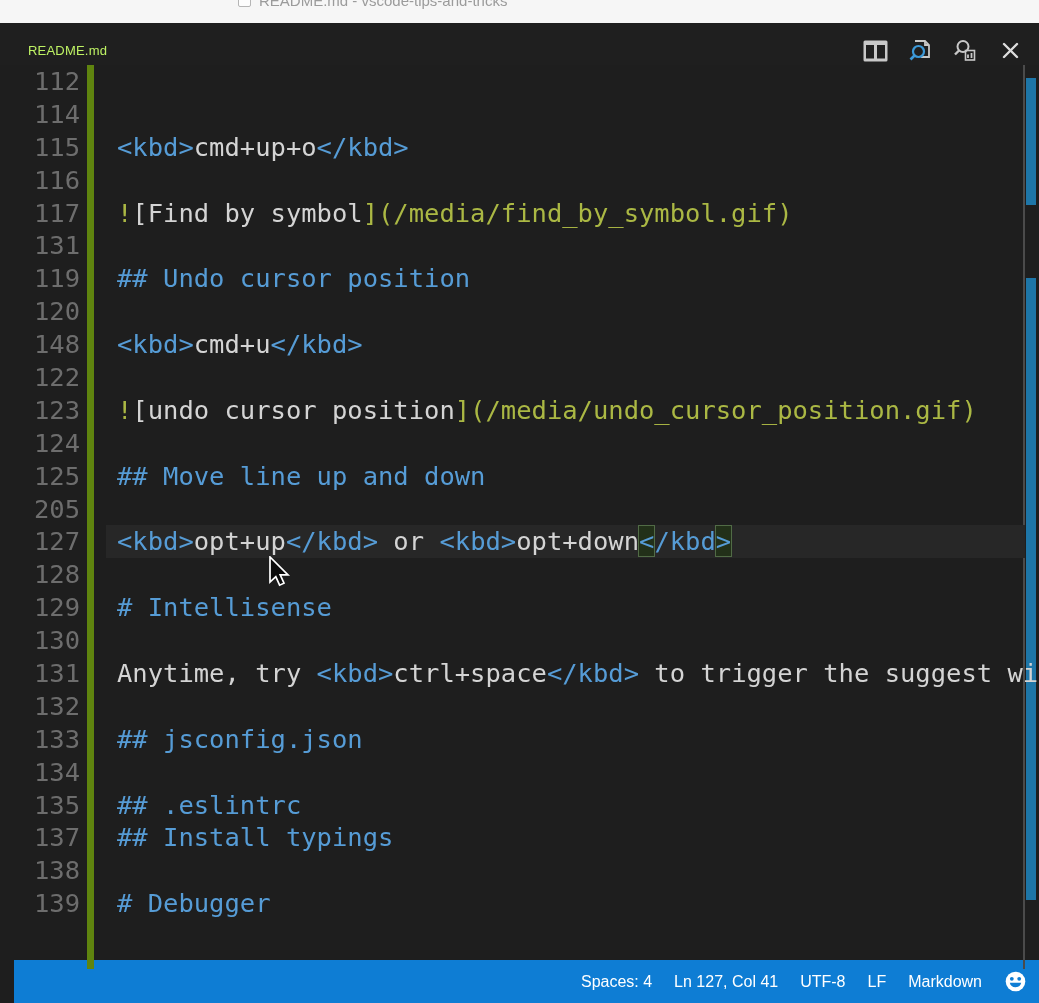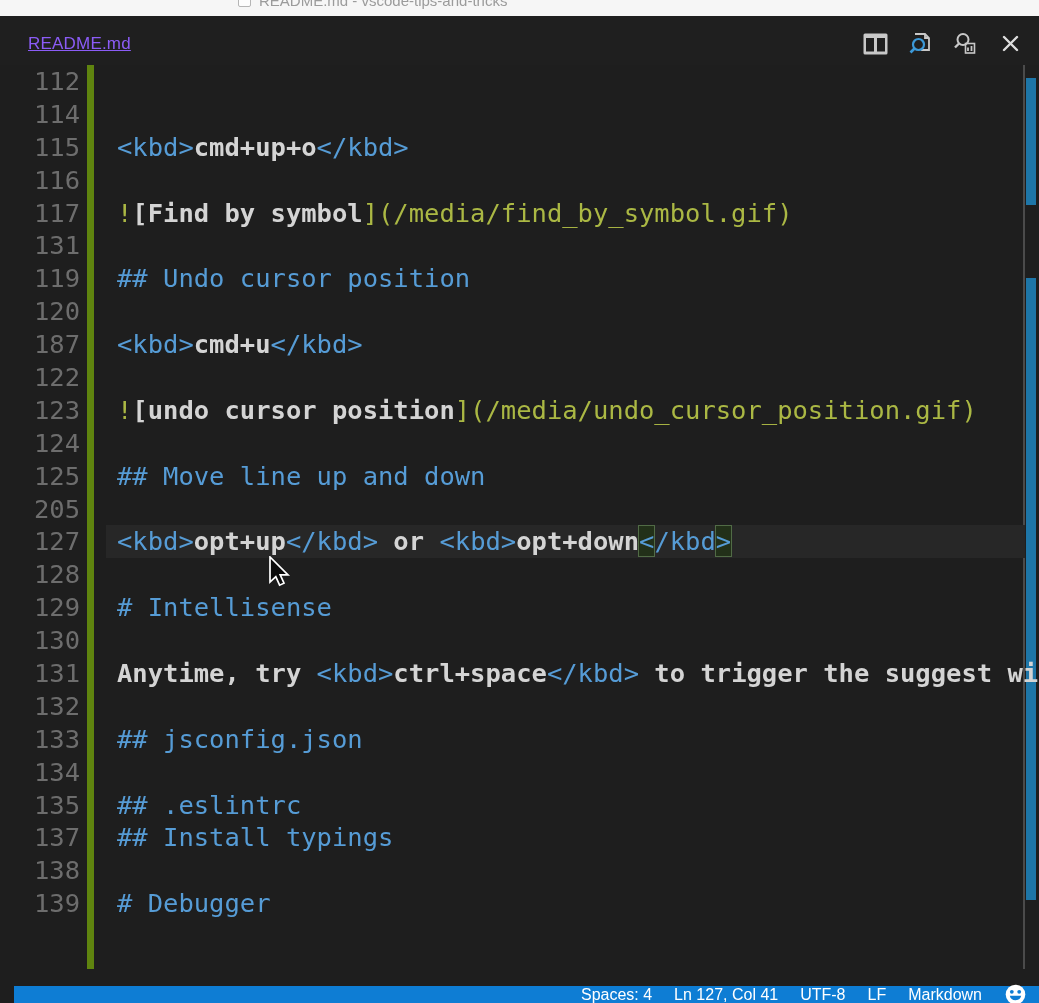--- a/index.html
+++ b/index.html
@@ -6,49 +6,49 @@
     --bg:#1e1e1e; --tabbar-bg:#1f1f1f; --statusbar-bg:#0e7dd4;
     --h:#569cd6; --tag:#569cd6; --txt:#d4d4d4; --url:#abb844;
     --lnum:#6d6d6d; --gutter:#5f840f; --rulerbar:#1e76a8;
     --curline:#272727; --sliver-bg:#f6f6f6; --sliver-fg:#9b9b9b;
   }
   *{margin:0;padding:0;box-sizing:border-box;}
   body{width:1039px;height:1003px;overflow:hidden;background:var(--bg);
        font-family:"Liberation Sans",sans-serif;position:relative;}
 
   
-  .sliver{height:16px;background:var(--sliver-bg);overflow:hidden;position:relative;}
+  .sliver{height:23px;background:var(--sliver-bg);overflow:hidden;position:relative;}
   .sliver-inner{position:absolute;top:-11px;left:238px;height:22px;display:flex;align-items:center;gap:8px;}
   .doc-ico{width:13px;height:13px;border:1.5px solid #b5b5b5;border-radius:2px;background:#fdfdfd;}
   .sliver-title{font-size:15px;color:var(--sliver-fg);white-space:nowrap;}
 
   
   .tabbar{height:56px;background:var(--tabbar-bg);display:flex;align-items:center;
           padding:0 16px 0 28px;border-bottom:1px solid #181818;}
-  .tab-title{color:#8b5cf6;font-size:17px;letter-spacing:.2px;text-decoration:underline;}
+  .tab-title{color:#bef264;font-size:13px;letter-spacing:.2px;}
   .tab-actions{margin-left:auto;display:flex;align-items:center;gap:19px;}
   .tab-actions .act{width:26px;height:26px;display:flex;align-items:center;justify-content:center;cursor:pointer;}
 
   
   .editor{position:absolute;top:65px;left:0;right:0;bottom:34px;background:var(--bg);overflow:hidden;}
   .gutter-bar{position:absolute;left:87px;top:0;bottom:0;width:7px;background:var(--gutter);z-index:1;}
   .ruler{position:absolute;right:0;top:0;bottom:0;width:16px;z-index:1;}
   .ruler .track-line{position:absolute;left:0;top:0;bottom:0;width:2px;background:#4b4b4b;}
   .ruler .bar{position:absolute;left:3px;width:10px;background:var(--rulerbar);}
   .rows{position:absolute;inset:0;z-index:2;}
   .row{height:32.9px;line-height:32.9px;position:relative;white-space:pre;
        font-family:"DejaVu Sans Mono",monospace;font-size:25.5px;}
   .row .ov{position:absolute;top:0;bottom:0;left:106px;right:14px;background:var(--curline);z-index:-1;}
   .ln{display:inline-block;width:80px;text-align:right;color:var(--lnum);}
   .code{margin-left:37px;}
-  .seg-h{color:var(--h);} .seg-tag{color:var(--tag);} .seg-txt{color:var(--txt);font-weight:bold;} .seg-url{color:var(--url);}
+  .seg-h{color:var(--h);} .seg-tag{color:var(--tag);} .seg-txt{color:var(--txt);} .seg-url{color:var(--url);}
   .bm{outline:1px solid #516b46;background:#223019;}
 
   
-  .statusbar{position:absolute;left:14px;right:0;bottom:0;height:17px;background:var(--statusbar-bg);
+  .statusbar{position:absolute;left:14px;right:0;bottom:0;height:43px;background:var(--statusbar-bg);
              display:flex;align-items:center;justify-content:flex-end;gap:22px;padding-right:12px;}
   .sb-item{color:#ffffff;font-size:16px;white-space:nowrap;cursor:pointer;}
   .sb-smiley{display:flex;align-items:center;cursor:pointer;}
 
   
   .pointer{position:absolute;left:269px;top:556px;z-index:10;pointer-events:none;}
 </style>
 </head>
 <body>
 
@@ -104,21 +104,21 @@
   <div class="gutter-bar"></div>
   <div class="rows" id="rows">
       <div class="row"><span class="ln">112</span><span class="code"></span></div>
       <div class="row"><span class="ln">114</span><span class="code"></span></div>
       <div class="row"><span class="ln">115</span><span class="code"><span class="seg-tag">&lt;kbd&gt;</span><span class="seg-txt">cmd+up+o</span><span class="seg-tag">&lt;/kbd&gt;</span></span></div>
       <div class="row"><span class="ln">116</span><span class="code"></span></div>
       <div class="row"><span class="ln">117</span><span class="code"><span class="seg-url">!</span><span class="seg-txt">[Find by symbol</span><span class="seg-url">](/media/find_by_symbol.gif)</span></span></div>
       <div class="row"><span class="ln">131</span><span class="code"></span></div>
       <div class="row"><span class="ln">119</span><span class="code"><span class="seg-h">## Undo cursor position</span></span></div>
       <div class="row"><span class="ln">120</span><span class="code"></span></div>
-      <div class="row"><span class="ln">187</span><span class="code"><span class="seg-tag">&lt;kbd&gt;</span><span class="seg-txt">cmd+u</span><span class="seg-tag">&lt;/kbd&gt;</span></span></div>
+      <div class="row"><span class="ln">148</span><span class="code"><span class="seg-tag">&lt;kbd&gt;</span><span class="seg-txt">cmd+u</span><span class="seg-tag">&lt;/kbd&gt;</span></span></div>
       <div class="row"><span class="ln">122</span><span class="code"></span></div>
       <div class="row"><span class="ln">123</span><span class="code"><span class="seg-url">!</span><span class="seg-txt">[undo cursor position</span><span class="seg-url">](/media/undo_cursor_position.gif)</span></span></div>
       <div class="row"><span class="ln">124</span><span class="code"></span></div>
       <div class="row"><span class="ln">125</span><span class="code"><span class="seg-h">## Move line up and down</span></span></div>
       <div class="row"><span class="ln">205</span><span class="code"></span></div>
       <div class="row"><div class="ov"></div><span class="ln">127</span><span class="code"><span class="seg-tag">&lt;kbd&gt;</span><span class="seg-txt">opt+up</span><span class="seg-tag">&lt;/kbd&gt;</span><span class="seg-txt"> or </span><span class="seg-tag">&lt;kbd&gt;</span><span class="seg-txt">opt+down</span><span class="seg-tag bm">&lt;</span><span class="seg-tag">/kbd</span><span class="seg-tag bm">&gt;</span></span></div>
       <div class="row"><span class="ln">128</span><span class="code"></span></div>
       <div class="row"><span class="ln">129</span><span class="code"><span class="seg-h"># Intellisense</span></span></div>
       <div class="row"><span class="ln">130</span><span class="code"></span></div>
       <div class="row"><span class="ln">131</span><span class="code"><span class="seg-txt">Anytime, try </span><span class="seg-tag">&lt;kbd&gt;</span><span class="seg-txt">ctrl+space</span><span class="seg-tag">&lt;/kbd&gt;</span><span class="seg-txt"> to trigger the suggest widget</span></span></div>

